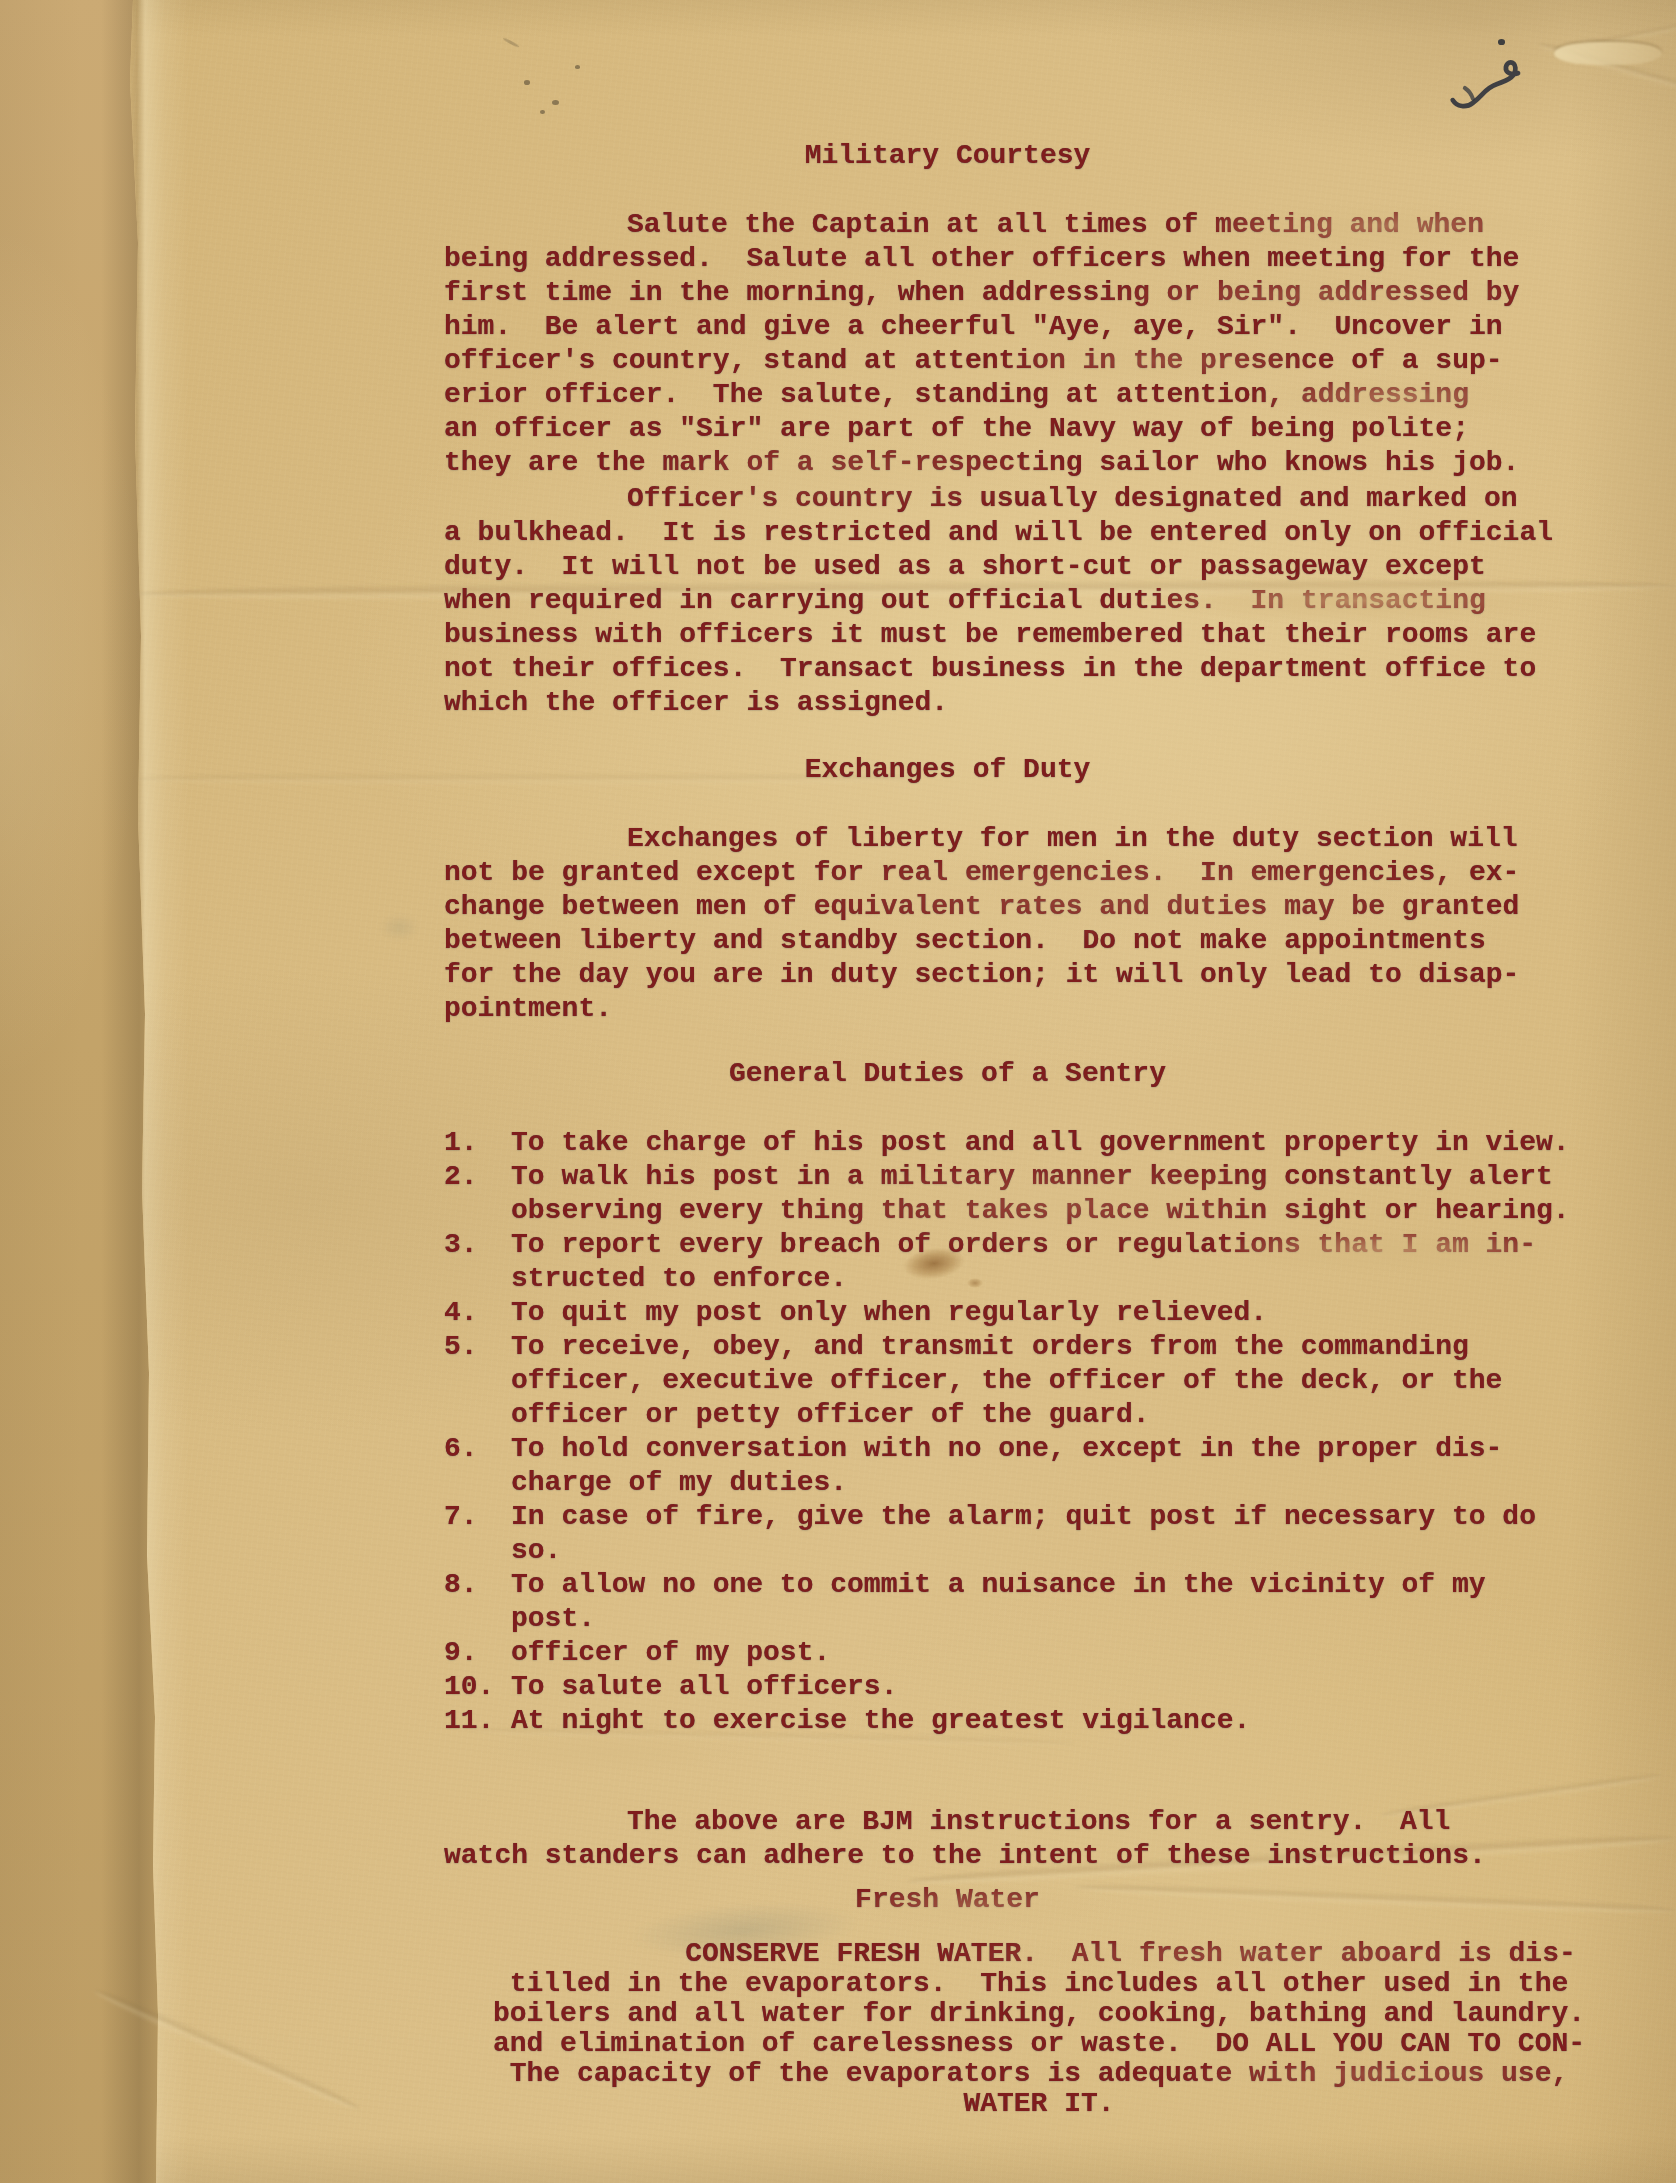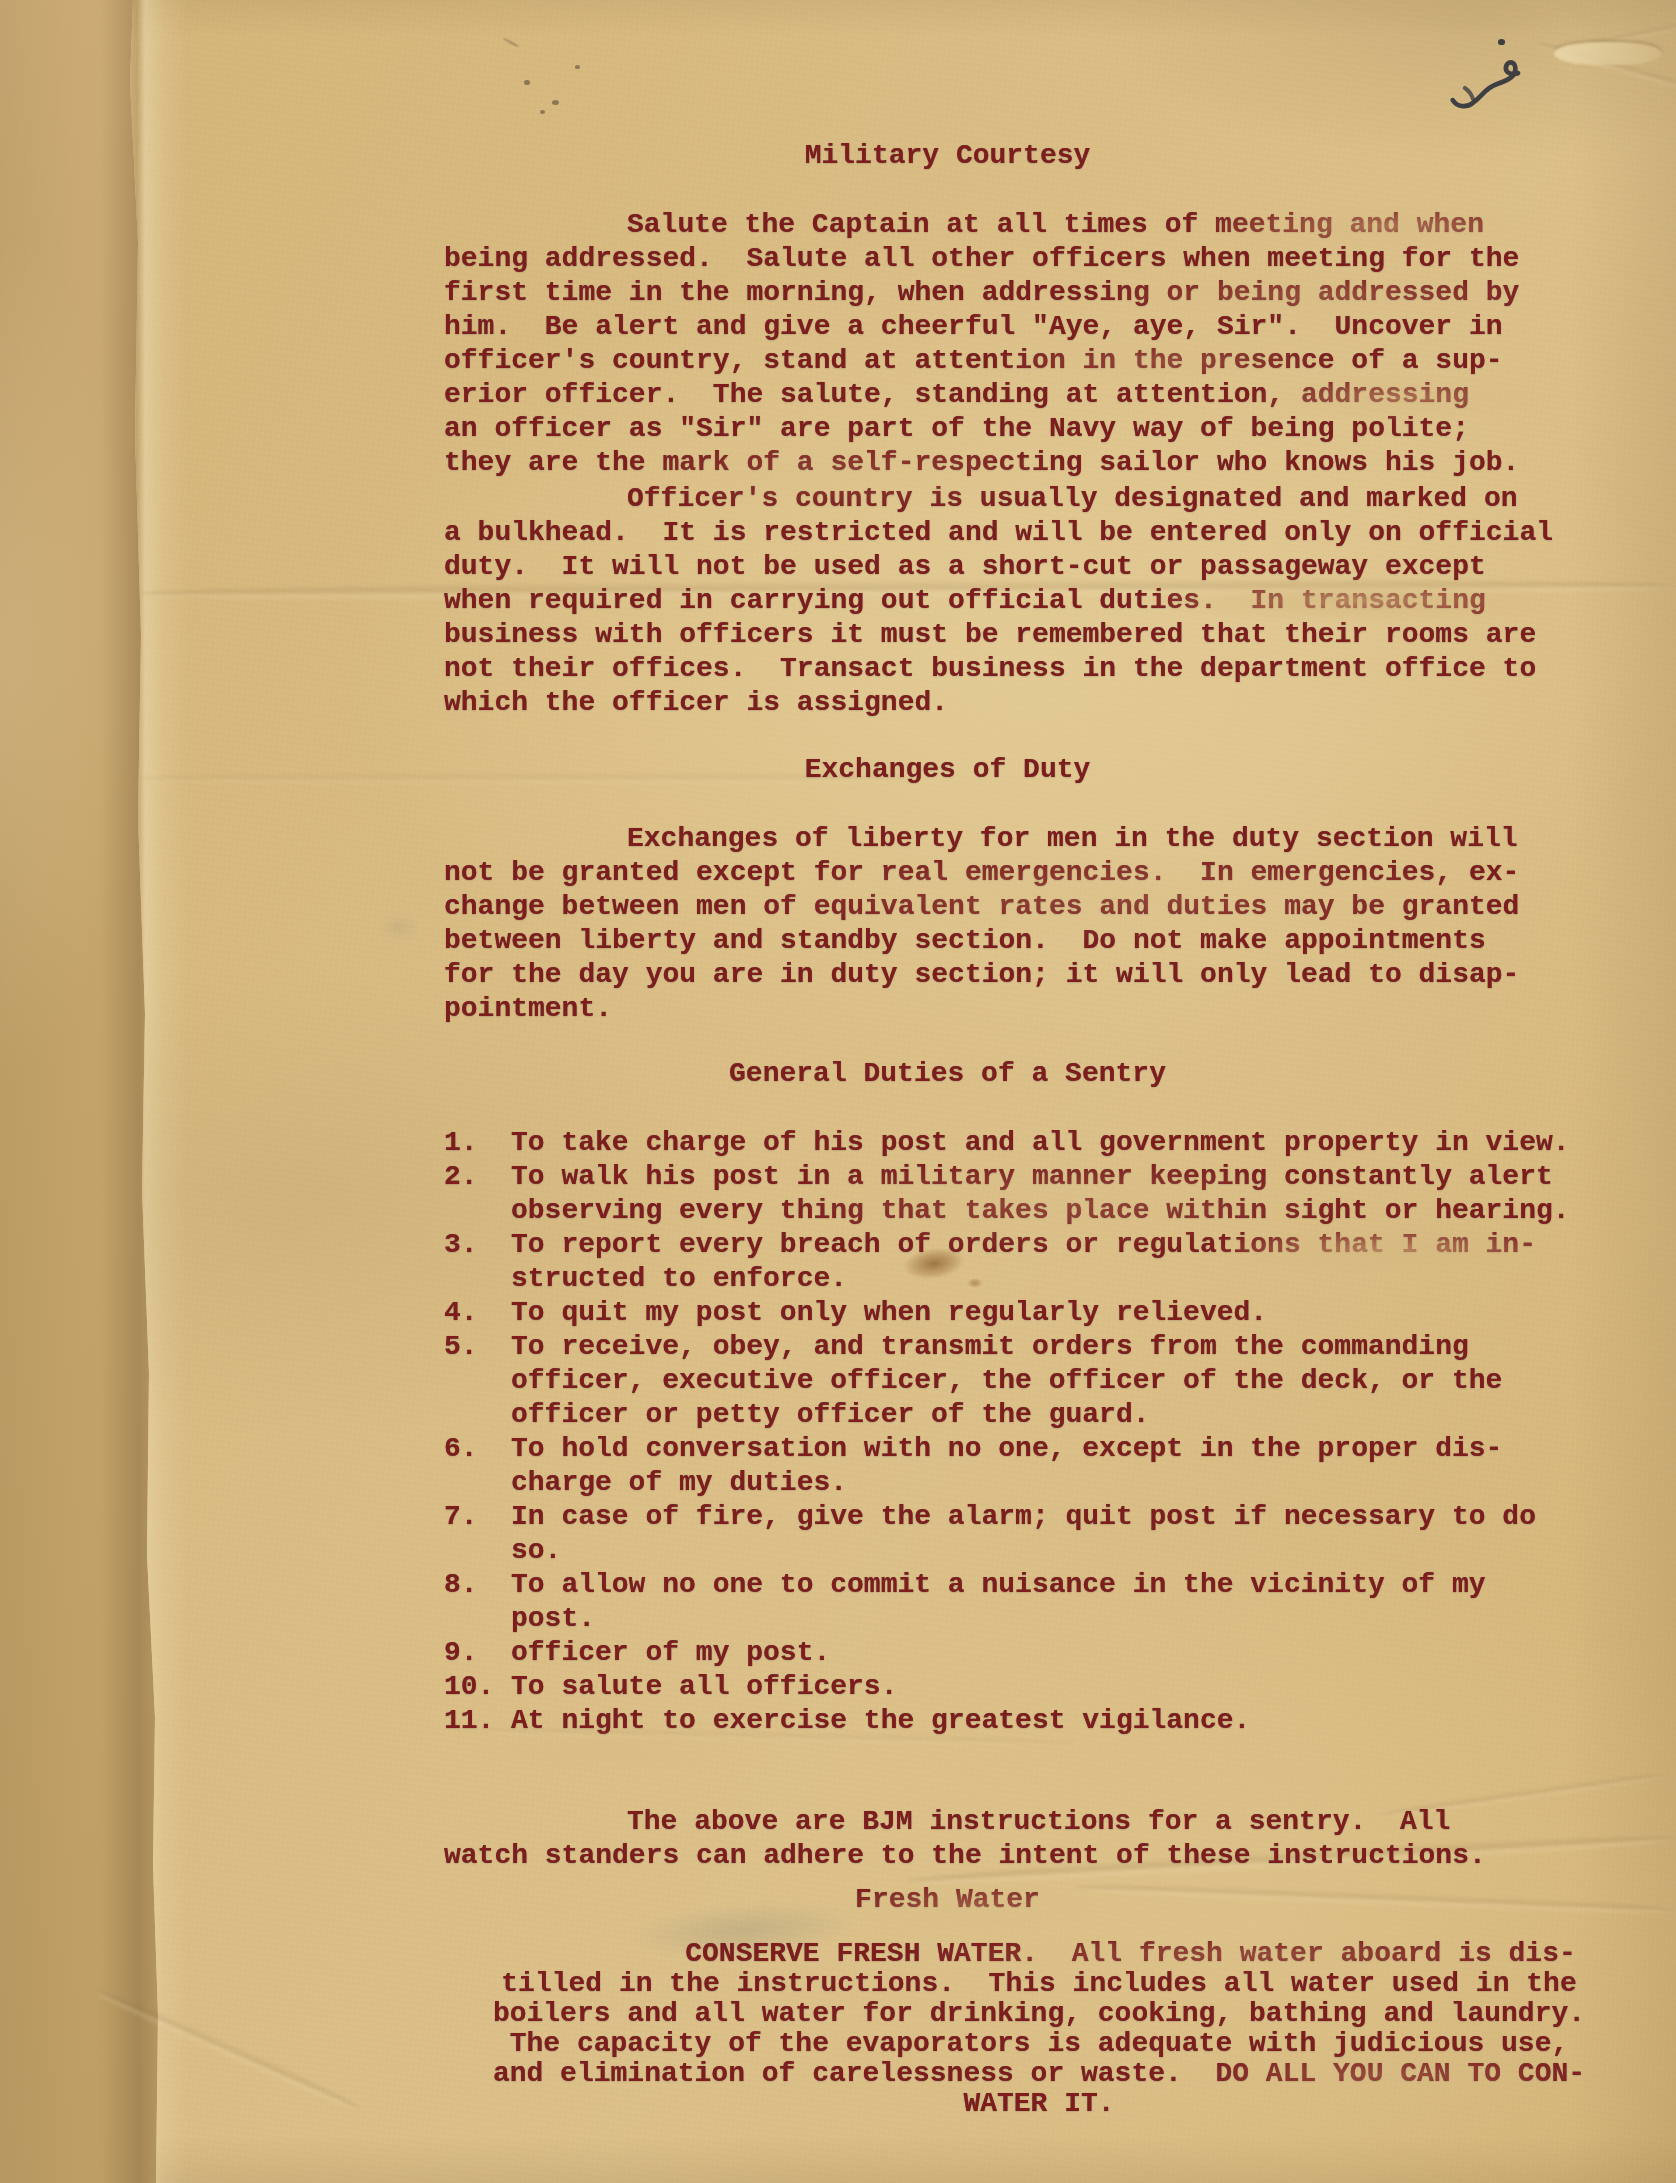--- a/index.html
+++ b/index.html
@@ -256,24 +256,24 @@
   <div class="ln indent">The above are BJM instructions for a sentry.  All</div>
   <div class="ln">watch standers can adhere to the intent of these instructions.</div>
 </div>
 
 <div class="tb heading" id="t4">
   <div class="ln">Fresh Water</div>
 </div>
 
 <div class="tb" id="p4">
   <div class="ln indent">CONSERVE FRESH WATER.  All fresh water aboard is dis-</div>
-  <div class="ln">tilled in the instructions.  This includes all water used in the</div>
+  <div class="ln">tilled in the evaporators.  This includes all other used in the</div>
   <div class="ln">boilers and all water for drinking, cooking, bathing and laundry.</div>
+  <div class="ln">and elimination of carelessness or waste.  DO ALL YOU CAN TO CON-</div>
   <div class="ln">The capacity of the evaporators is adequate with judicious use,</div>
-  <div class="ln">and elimination of carelessness or waste.  DO ALL YOU CAN TO CON-</div>
   <div class="ln">WATER IT.</div>
 </div>
 
 <div class="fade" id="f1"></div>
 <div class="fade" id="f2"></div>
 <div class="fade" id="f3"></div>
 <div class="fade" id="f4"></div>
 <div class="fade fade-s" id="f5"></div>
 <div class="fade" id="f6"></div>
 <div class="fade" id="f7"></div>

